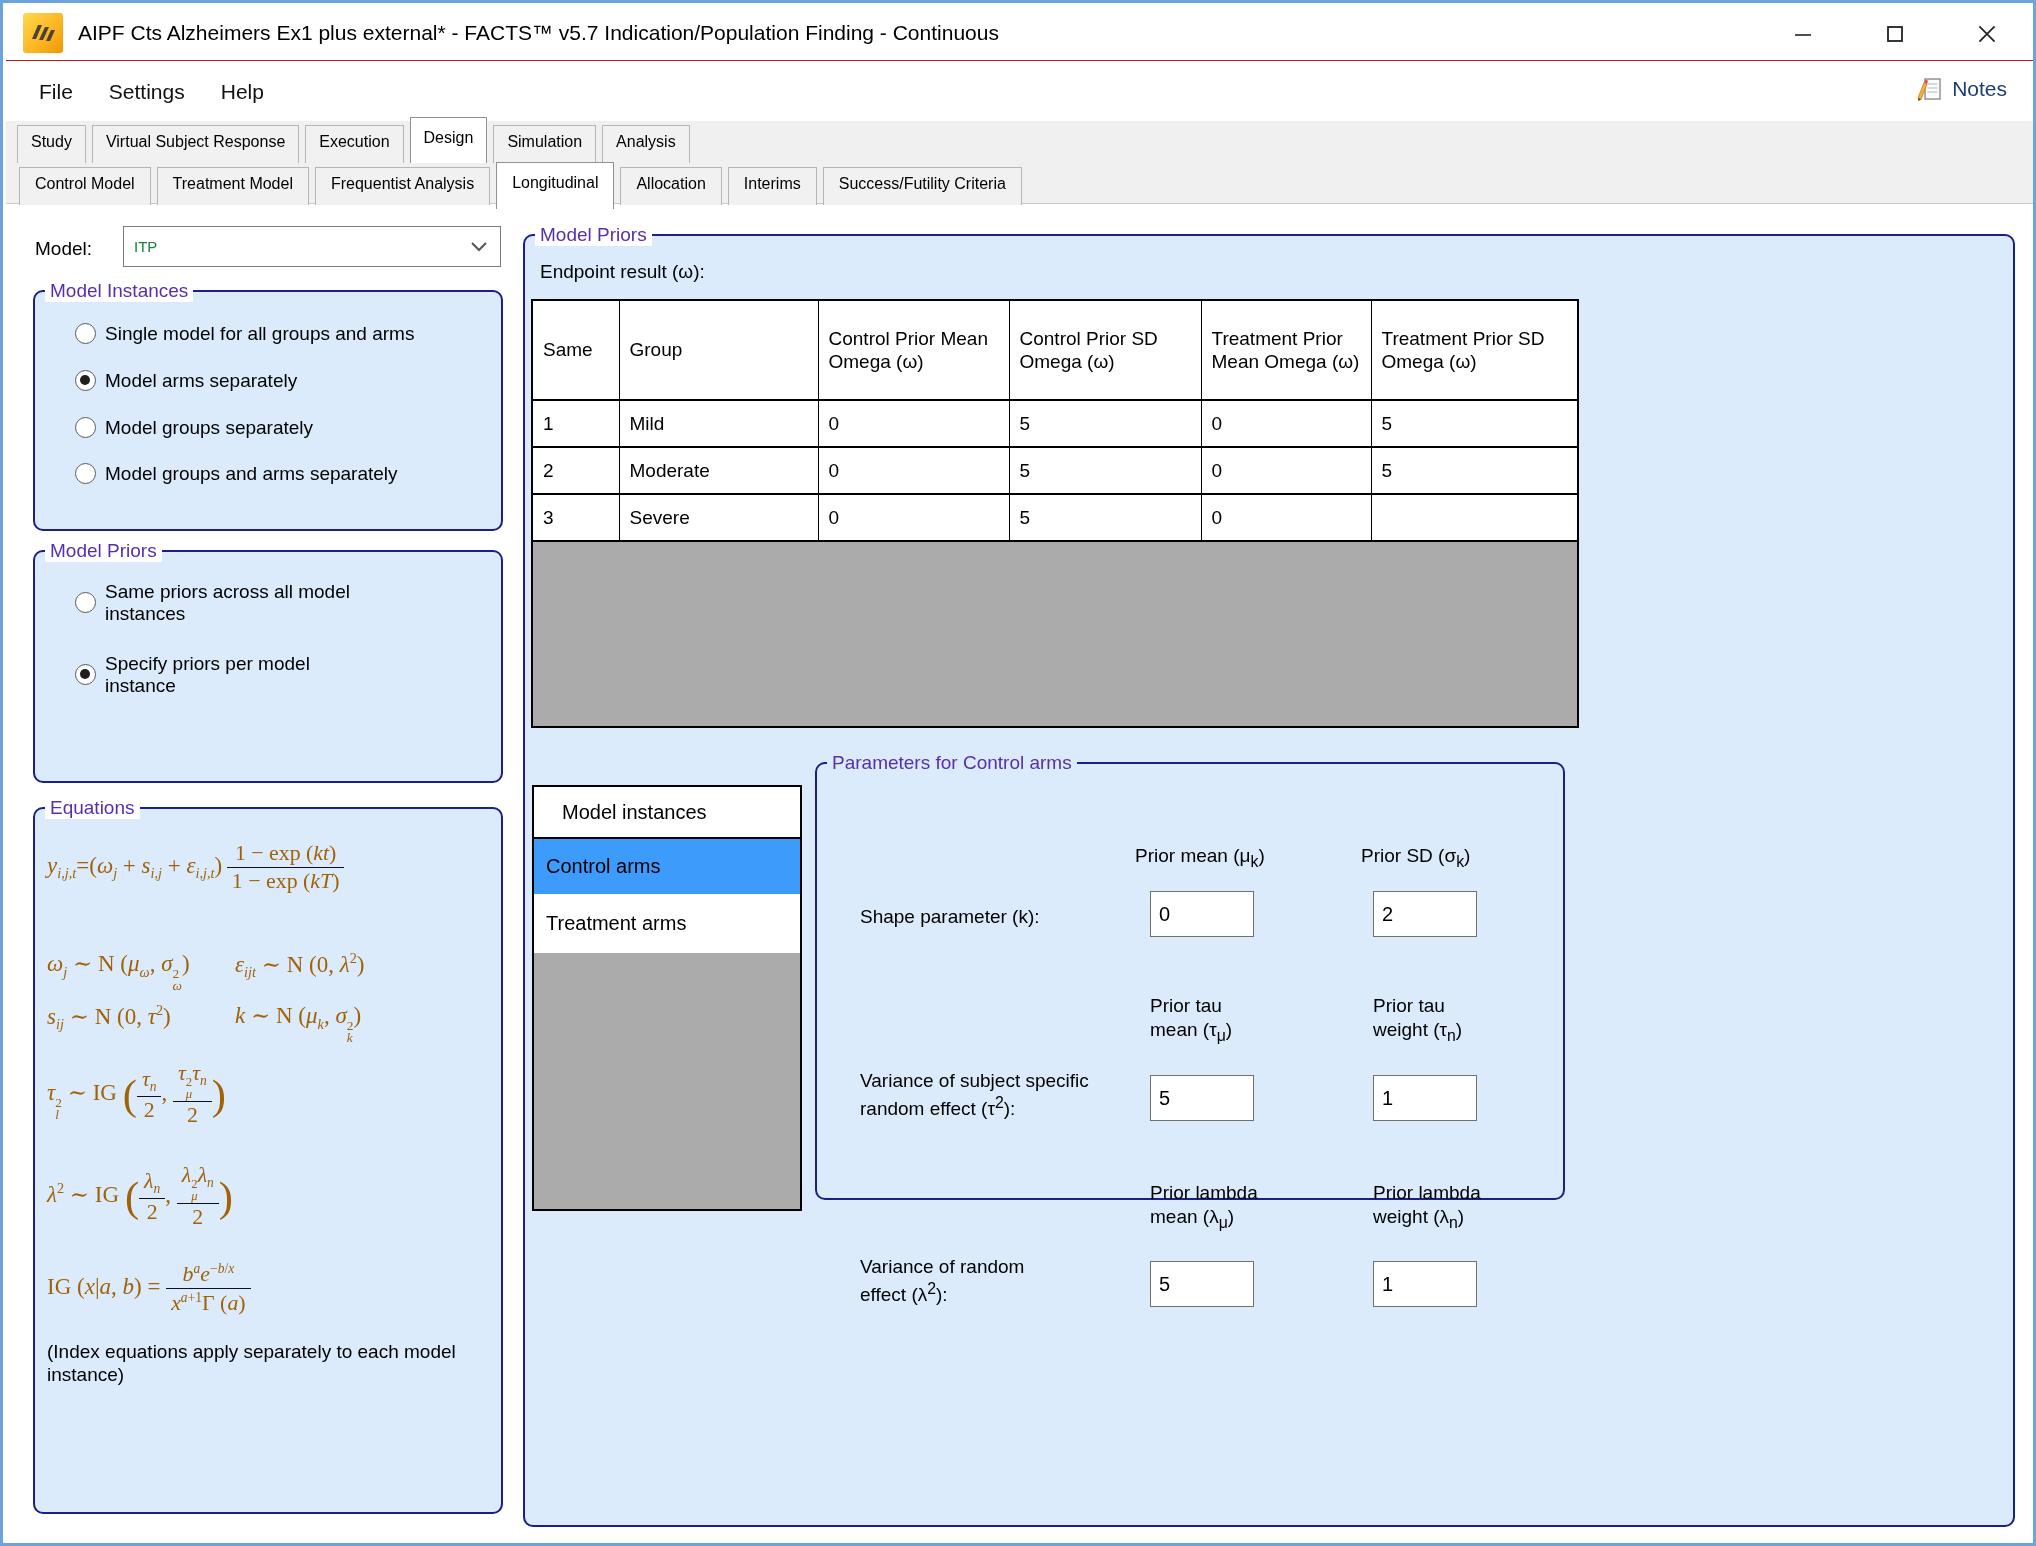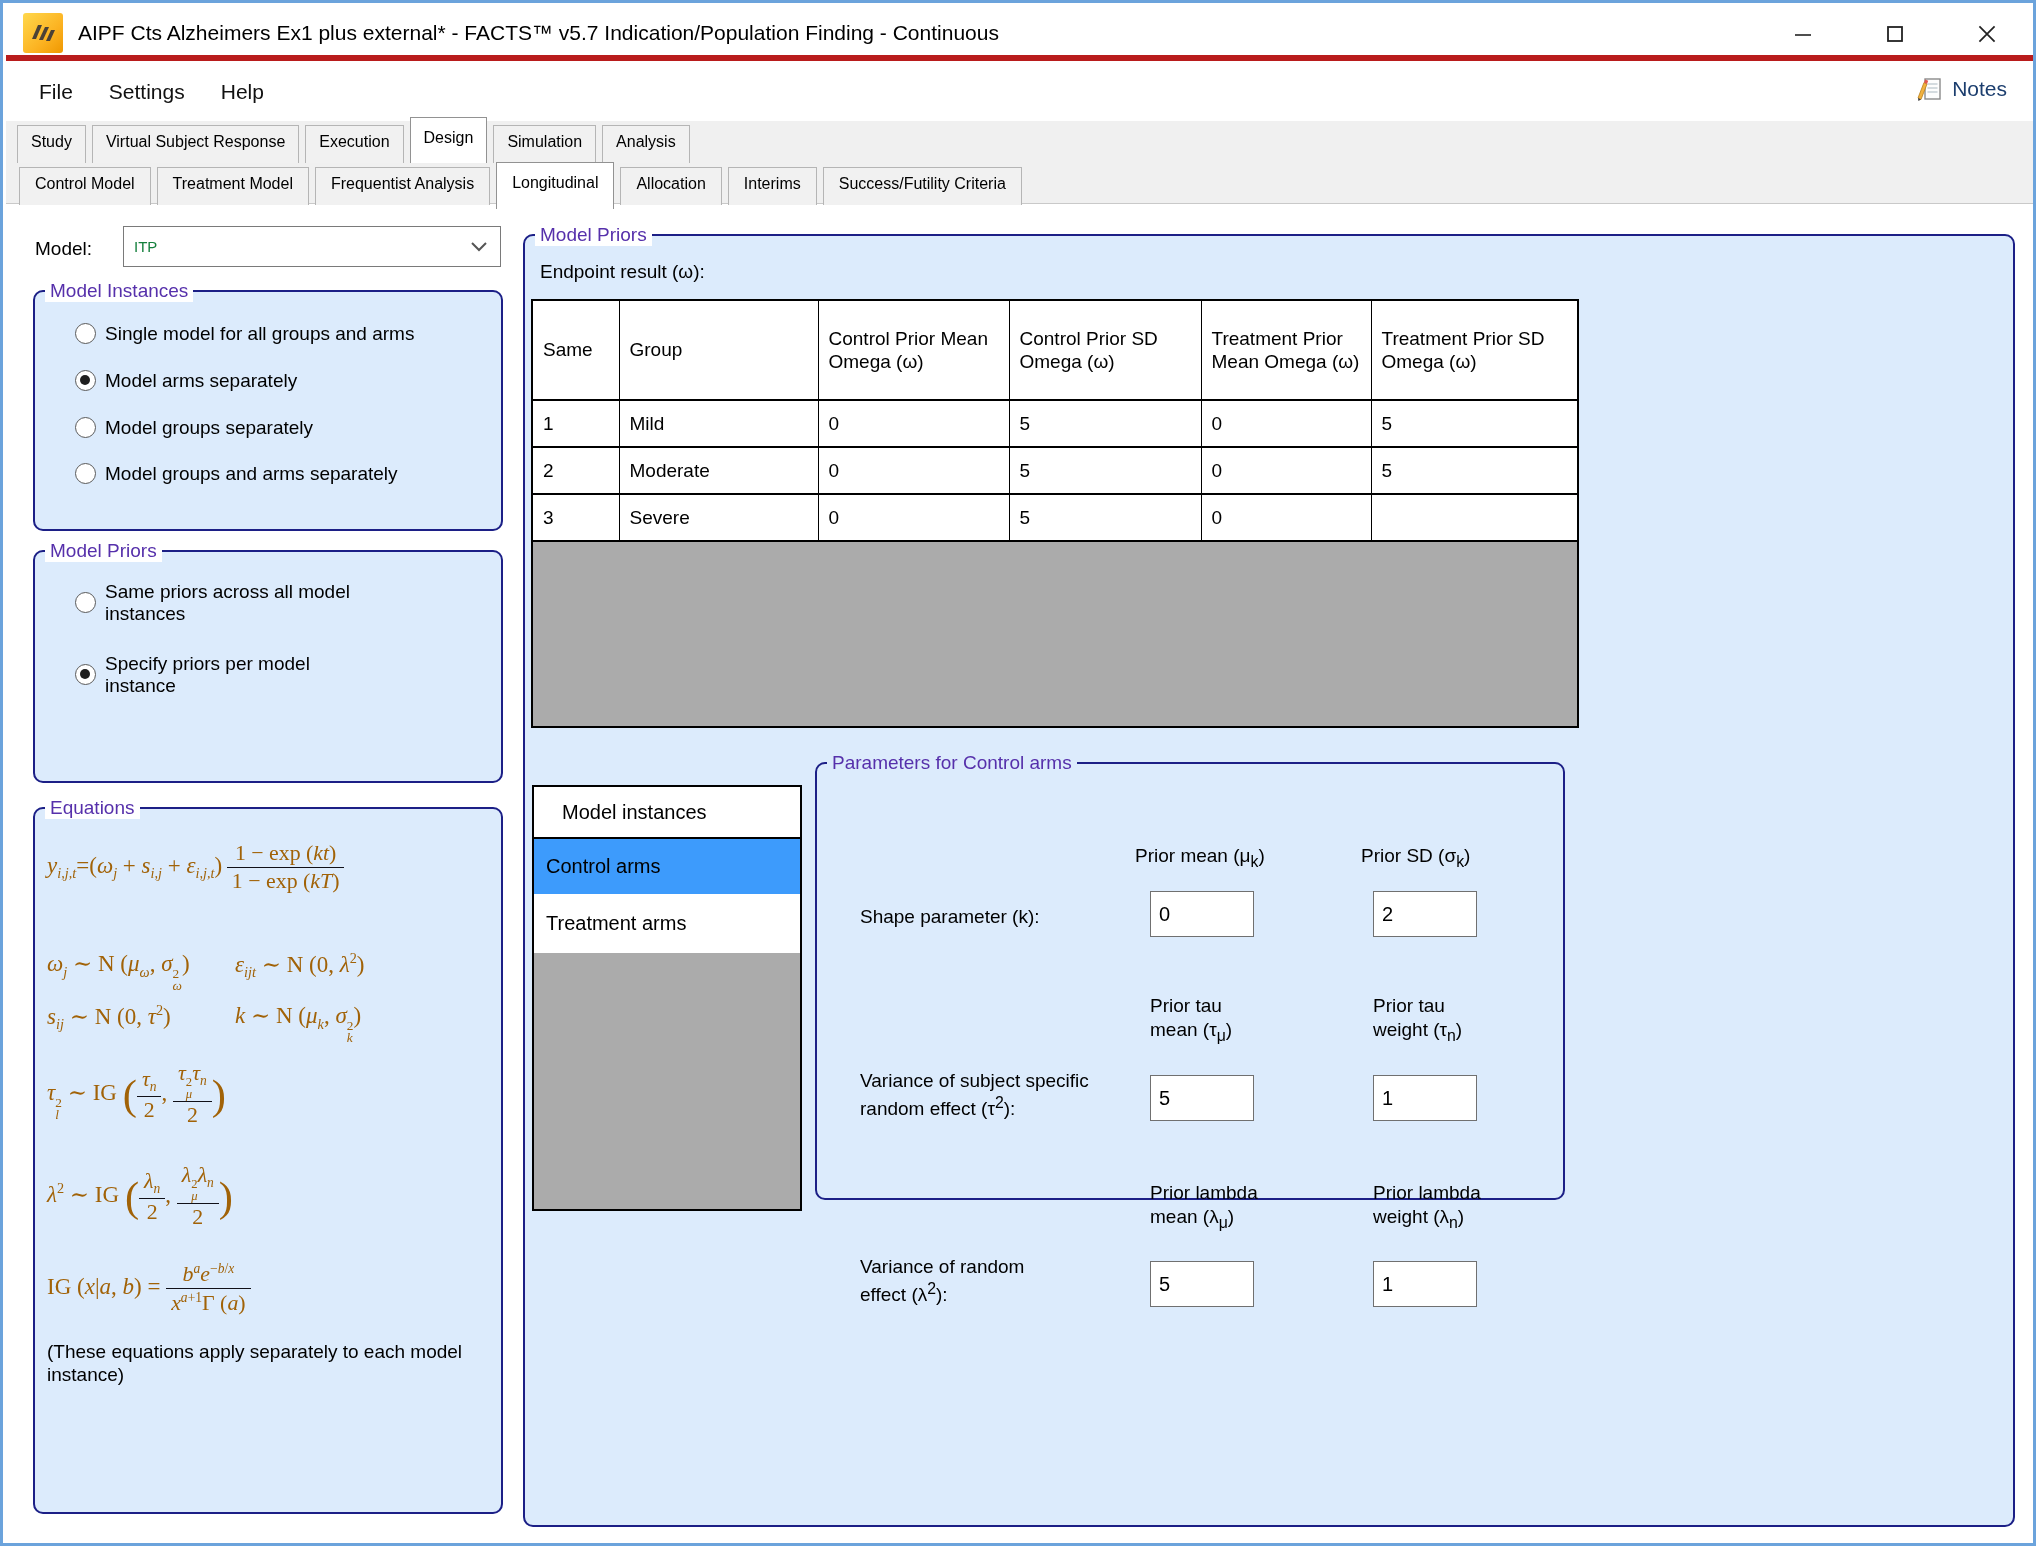--- a/index.html
+++ b/index.html
@@ -2,21 +2,21 @@
 <html><head>
 <meta charset="utf-8">
 <style>
   * { box-sizing: border-box; margin: 0; padding: 0; }
   html,body { width:2036px; height:1546px; font-family:"Liberation Sans","DejaVu Sans",sans-serif; }
   .window { position:relative; width:2036px; height:1546px; background:#ffffff;
             border:3px solid #6ba3dc; overflow:hidden; }
 
   
   .titlebar { position:absolute; left:3px; top:3px; width:2027px; height:55px; background:#fff;
-              border-bottom:6px solid #b91c1c; }
+              border-bottom:1px solid #b91c1c; }
   .app-icon { position:absolute; left:17px; top:7px; width:40px; height:40px; }
   .title-text { position:absolute; left:72px; top:15px; font-size:21px; color:#000; white-space:nowrap; }
   .win-controls { position:absolute; right:24px; top:0; height:55px; display:flex; align-items:center; gap:48px; }
   .wc-btn { width:44px; height:44px; display:flex; align-items:center; justify-content:center; cursor:default; }
 
   
   .menubar { position:absolute; left:3px; top:59px; width:2027px; height:59px; background:#fff; }
   .menu-items { position:absolute; left:33px; top:0; height:59px; display:flex; align-items:center; gap:36px; }
   .menu-item { font-size:21px; color:#111; }
   .notes-btn { position:absolute; right:26px; top:12px; display:flex; align-items:center; gap:8px; }
@@ -240,21 +240,21 @@
         <span><i>l</i></span>
       </span> ∼ IG <span class="bp">(</span><span class="frac"><span class="fn"><i>τ</i><sub><i>n</i></sub></span><span class="fd">2</span></span>, <span class="frac"><span class="fn"><i>τ</i><span class="ss">
             <span>2</span>
             <span><i>μ</i></span>
           </span><i>τ</i><sub><i>n</i></sub></span><span class="fd">2</span></span><span class="bp">)</span></div>
   <div class="eq" style="left:44px; top:1160px;"><i>λ</i><sup>2</sup> ∼ IG <span class="bp">(</span><span class="frac"><span class="fn"><i>λ</i><sub><i>n</i></sub></span><span class="fd">2</span></span>, <span class="frac"><span class="fn"><i>λ</i><span class="ss">
             <span>2</span>
             <span><i>μ</i></span>
           </span><i>λ</i><sub><i>n</i></sub></span><span class="fd">2</span></span><span class="bp">)</span></div>
   <div class="eq" style="left:44px; top:1258px;">IG (<i>x</i>|<i>a</i>, <i>b</i>) = <span class="frac"><span class="fn"><i>b</i><sup><i>a</i></sup><i>e</i><sup>−<i>b</i>/<i>x</i></sup></span><span class="fd"><i>x</i><sup><i>a</i>+1</sup>Γ (<i>a</i>)</span></span></div>
-  <div class="eq-note" style="left:44px; top:1338px; width:440px;">(These equations apply separately to each model instance)</div>
+  <div class="eq-note" style="left:44px; top:1338px; width:440px;">(Index equations apply separately to each model instance)</div>
 
   <fieldset style="left:520px; top:222px; width:1492px; height:1302px;">
     <legend>Model Priors</legend>
   </fieldset>
 
   <span class="endpoint-label">Endpoint result (ω):</span>
 
   <div class="ptable-wrap">
     <table class="ptable">
       <colgroup>

